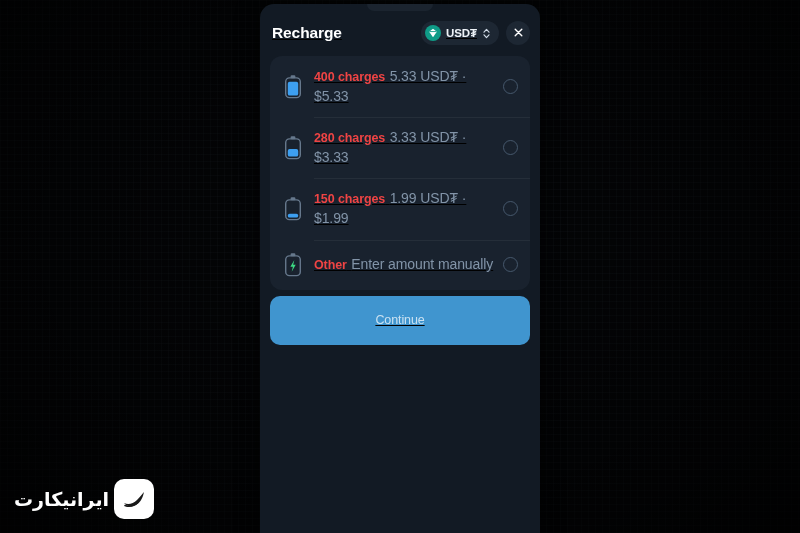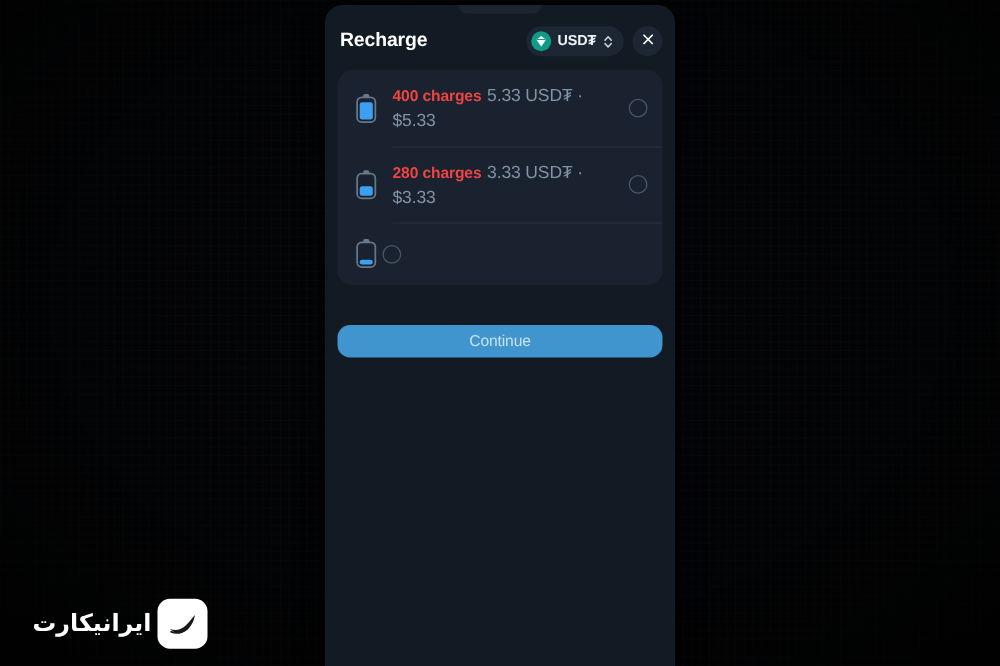--- a/index.html
+++ b/index.html
@@ -27,20 +27,21 @@
 
   
   #panel {
     position:absolute;
     left:260px; top:4px;
     width:280px; height:529px;
     background:#121a24;
     border-radius:14px 14px 0 0;
     box-shadow:0 0 22px rgba(0,0,0,0.75);
     overflow:hidden;
+    text-decoration:underline;
   }
   #notch {
     position:absolute; top:0px; left:50%;
     transform:translateX(-50%);
     width:66px; height:7px;
     background:#1b242f;
     border-radius:0 0 7px 7px;
   }
 
   
@@ -113,39 +114,38 @@
     line-height:1.4; margin-top:1px;
   }
   .radio {
     width:15px; height:15px; border-radius:50%;
     border:1.4px solid #46586c;
     flex:none; cursor:pointer;
   }
 
   
   #continue-btn {
-    margin:32px 10px 0 10px;
-    height:26px;
+    margin:6px 10px 0 10px;
+    height:49px;
     border-radius:10px;
     background:#4095cf;
     display:flex; align-items:center; justify-content:center;
     cursor:pointer; border:none; width:calc(100% - 20px);
     font-family:"Liberation Sans", sans-serif;
   }
   #continue-label {
     color:rgba(255,255,255,0.72);
     font-size:12.5px; letter-spacing:-0.1px;
   }
 
   
   #watermark {
     position:absolute; left:14px; bottom:14px;
     display:flex; align-items:center; gap:5px;
     direction:rtl;
-    margin-left:12px;
   }
   #watermark-text {
     color:#ffffff; font-size:19px; font-weight:bold;
     font-family:"DejaVu Sans", sans-serif;
     letter-spacing:-0.5px;
   }
   #watermark-mark {
     width:40px; height:40px;
     background:#ffffff;
     border-radius:10px;
@@ -220,20 +220,38 @@
      <span class="radio"></span>
       </div>
       <div class="option-row">
         <span class="opt-icon">
           <svg width="20" height="28" viewBox="0 0 20 30">
     <rect x="7.4" y="2.4" width="5.2" height="3.2" rx="1.3" fill="#66788c"></rect>
     <rect x="2.2" y="5.2" width="15.6" height="21.2" rx="4" fill="none" stroke="#66788c" stroke-width="1.5"></rect>
     <rect x="4.4" y="20.168" width="11.2" height="4.031999999999999" rx="2" fill="#3d9ff0"></rect>
   </svg>
         </span>
+     <span class="opt-text">
+       <span class="opt-title">150 charges</span>
+       <span class="opt-sub">1.99 USD₮ · $1.99</span>
+     </span>
+     <span class="radio"></span>
+      </div>
+      <div class="option-row">
+        <span class="opt-icon">
+          <svg width="20" height="28" viewBox="0 0 20 30">
+    <rect x="7.4" y="2.4" width="5.2" height="3.2" rx="1.3" fill="#66788c"></rect>
+    <rect x="2.2" y="5.2" width="15.6" height="21.2" rx="4" fill="none" stroke="#66788c" stroke-width="1.5"></rect>
+    <path d="M11.4 9.6 L7.2 16.8 H9.9 L8.6 22.2 L12.9 14.8 H10.2 Z" fill="#3ddc84"></path>
+  </svg>
+        </span>
+     <span class="opt-text">
+       <span class="opt-title">Other</span>
+       <span class="opt-sub">Enter amount manually</span>
+     </span>
      <span class="radio"></span>
       </div>
     </div>
 
   <button id="continue-btn" style="background: rgb(64, 149, 207);">
     <span id="continue-label">Continue</span>
   </button>
 
 </div>
 

